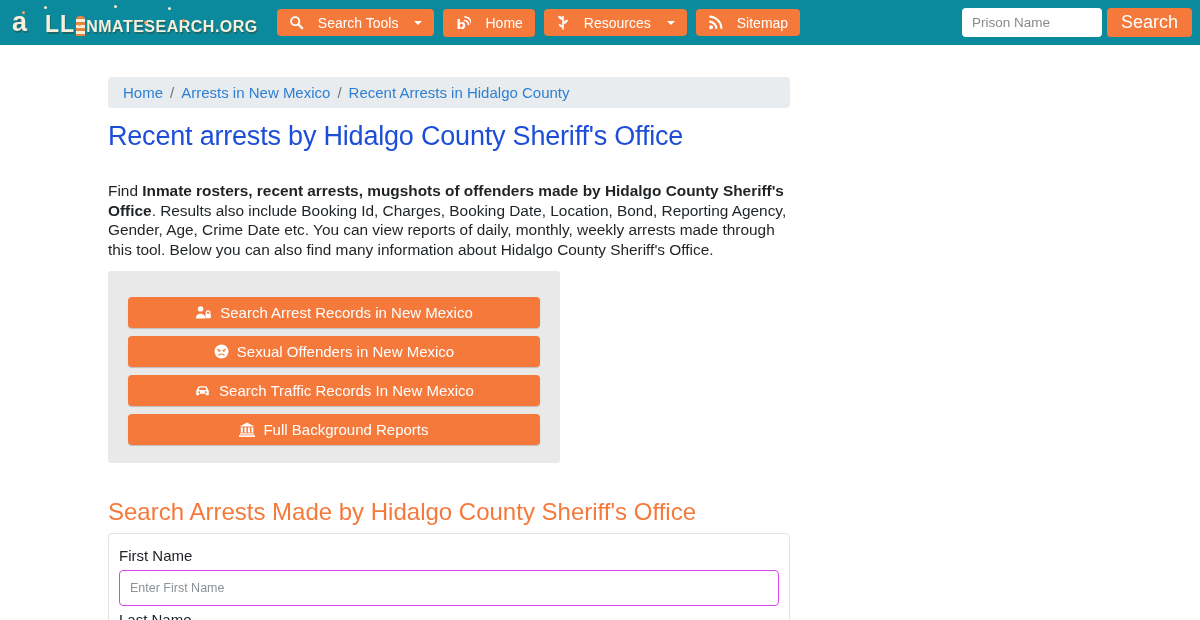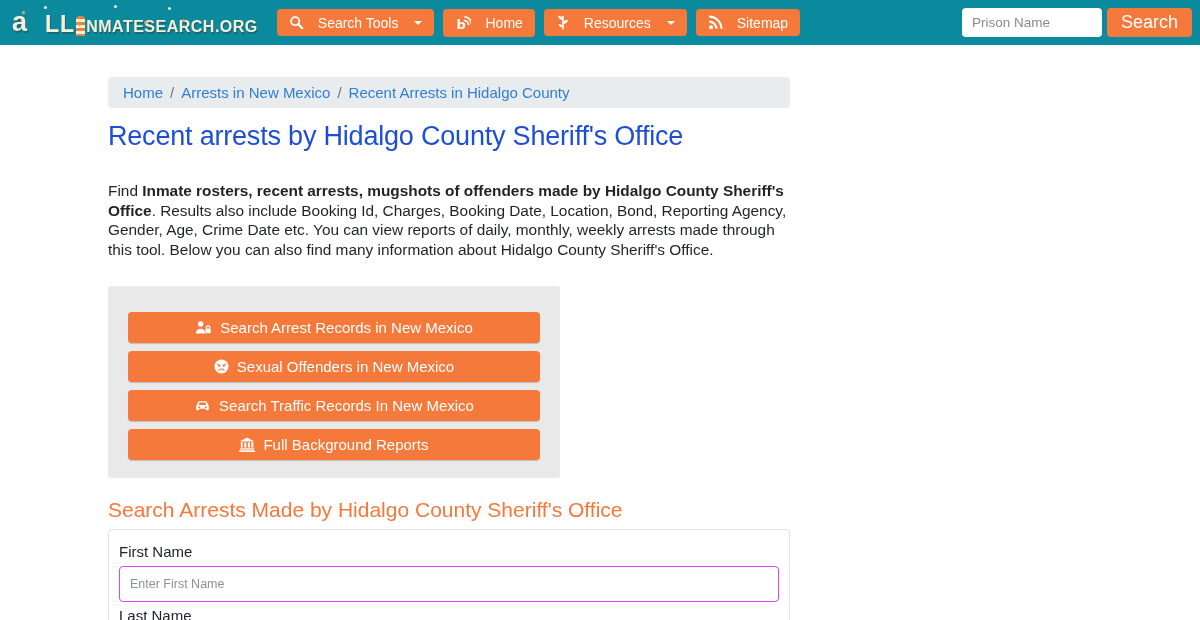--- a/index.html
+++ b/index.html
@@ -46,30 +46,30 @@
     padding:7px 15px; font-size:15px; color:#6c757d; }
   .breadcrumb a { color:#2e7fd2; text-decoration:none; cursor:pointer; }
   .crumb-sep { margin:0 7px; color:#6c757d; }
 
   .page-title { margin-top:13px; font-size:27px; font-weight:400; color:#1d4ed8;
     letter-spacing:-.2px; }
 
   .intro { margin-top:29px; font-size:15.4px; line-height:1.28; color:#1f2326; }
   .intro b { font-weight:bold; }
 
-  .action-panel { margin-top:26px; width:452px; background:#e9e9e9;
+  .action-panel { margin-top:11px; width:452px; background:#e9e9e9;
     border-radius:3px; padding:26px 20px 18px; }
   .action-btn { display:flex; align-items:center; justify-content:center; gap:8px;
     width:100%; height:31px; margin-bottom:8px; background:#f4793b; color:#fff;
     border:none; border-radius:4px; font-size:15px; cursor:pointer;
     box-shadow:0 1px 1px rgba(0,0,0,.18); font-family:"Liberation Sans",sans-serif; }
   .action-btn:last-child { margin-bottom:0; }
   .action-btn svg { display:block; flex:none; }
 
-  .section-heading { margin-top:20px; font-size:21px; font-weight:400; color:#f4793b; }
+  .section-heading { margin-top:35px; font-size:24px; font-weight:400; color:#f4793b; }
 
   .form-card { margin-top:7px; background:#fff; border:1px solid #e3e3e3;
     border-radius:4px; padding:8px 10px 12px; }
   .form-label { display:block; font-size:15px; color:#212529; margin:5px 0 6px; }
   .form-input { display:block; width:100%; height:36px; border:1px solid #d946ef;
     border-radius:4px; padding:2px 10px; font-size:12.5px; color:#495057;
     margin-bottom:5px; outline:none; font-family:"Liberation Sans",sans-serif; }
   .form-input::placeholder { color:#8d9297; }
 </style>
 </head>

